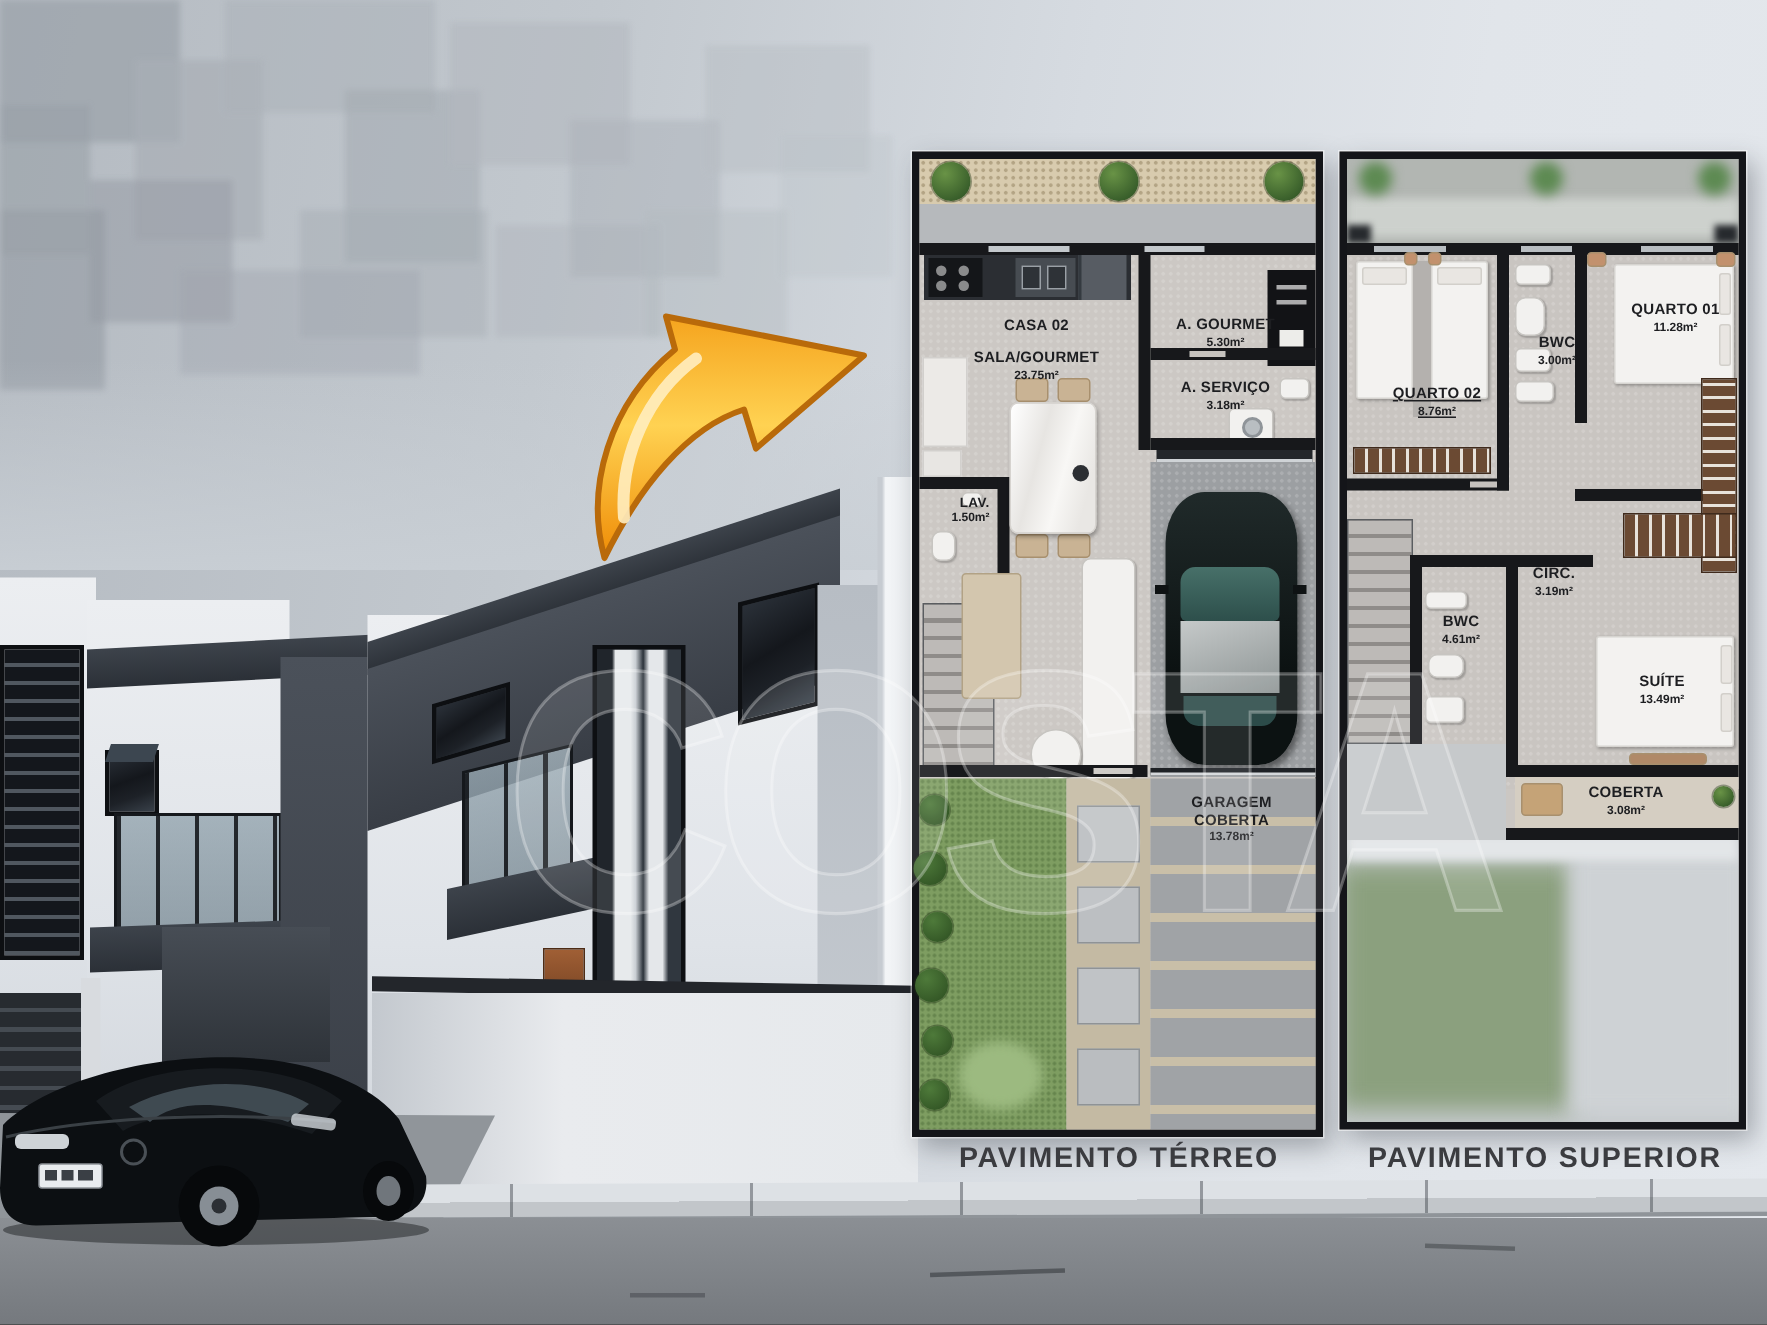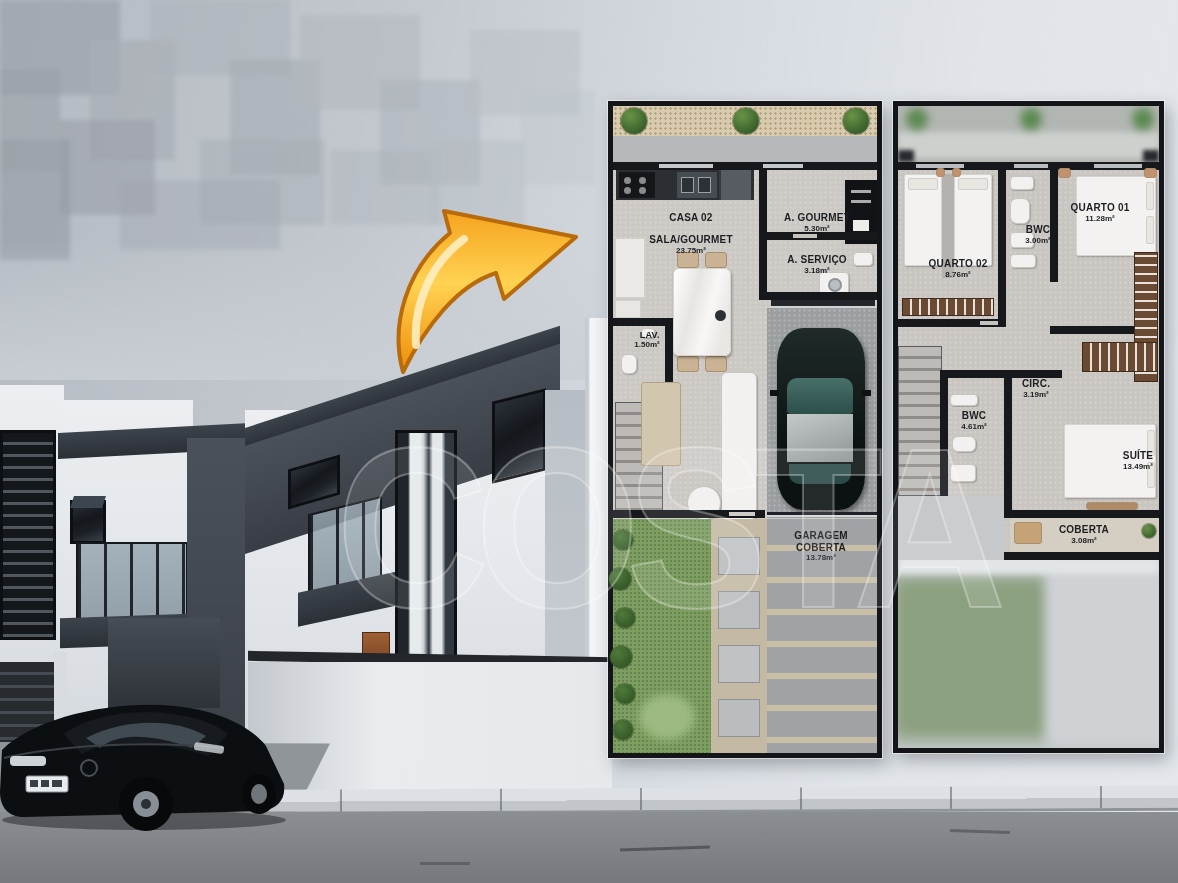--- a/index.html
+++ b/index.html
@@ -353,44 +353,46 @@
     <div class="bush" style="left:244px;top:418px;width:14px;height:14px;"></div>
     <div class="wall" style="left:106px;top:446px;width:155px;height:8px;"></div>
     <div class="abs" style="left:0;top:390px;width:106px;height:64px;background:#c6c9cb;"></div>
 
     <div class="abs" style="left:0;top:454px;width:261px;height:188px;overflow:hidden;background:#c6cacd;">
       <i class="abs" style="left:-6px;top:16px;width:158px;height:164px;background:#8ba07e;filter:blur(8px);"></i>
       <i class="abs" style="left:148px;top:8px;width:120px;height:176px;background:#ced2d5;filter:blur(6px);"></i>
       <i class="abs" style="left:0;top:-4px;width:261px;height:18px;background:#e3e6e8;filter:blur(3px);"></i>
     </div>
 
-    <div class="lbl" style="left:60px;top:162px;">
+    <div class="lbl" style="left:60px;top:162px;text-decoration:underline;">
       <span class="nm">QUARTO 02</span>
       <span class="ar">8.76m²</span>
     </div>
     <div class="lbl" style="left:140px;top:128px;">
       <span class="nm">BWC</span>
       <span class="ar">3.00m²</span>
     </div>
-    <div class="lbl" style="left:202px;top:106px;">
+    <div class="lbl" style="left:219px;top:106px;">
       <span class="nm">QUARTO 01</span>
       <span class="ar">11.28m²</span>
     </div>
     <div class="lbl" style="left:138px;top:238px;margin-top:44px;">
       <span class="nm">CIRC.</span>
       <span class="ar">3.19m²</span>
     </div>
     <div class="lbl" style="left:76px;top:314px;">
       <span class="nm">BWC</span>
       <span class="ar">4.61m²</span>
     </div>
-    <div class="lbl" style="left:210px;top:354px;margin-left:30px;">
+    <div class="lbl" style="left:210px;top:354px;">
       <span class="nm">SUÍTE</span>
       <span class="ar">13.49m²</span>
     </div>
     <div class="lbl" style="left:186px;top:428px;">
       <span class="nm">COBERTA</span>
       <span class="ar">3.08m²</span>
     </div>
   </div>
 
+  <div class="caption" style="left:746px;top:762px;">PAVIMENTO TÉRREO</div>
+  <div class="caption" style="left:1030px;top:762px;">PAVIMENTO SUPERIOR</div>
 
 </div>
 
 </body></html>

